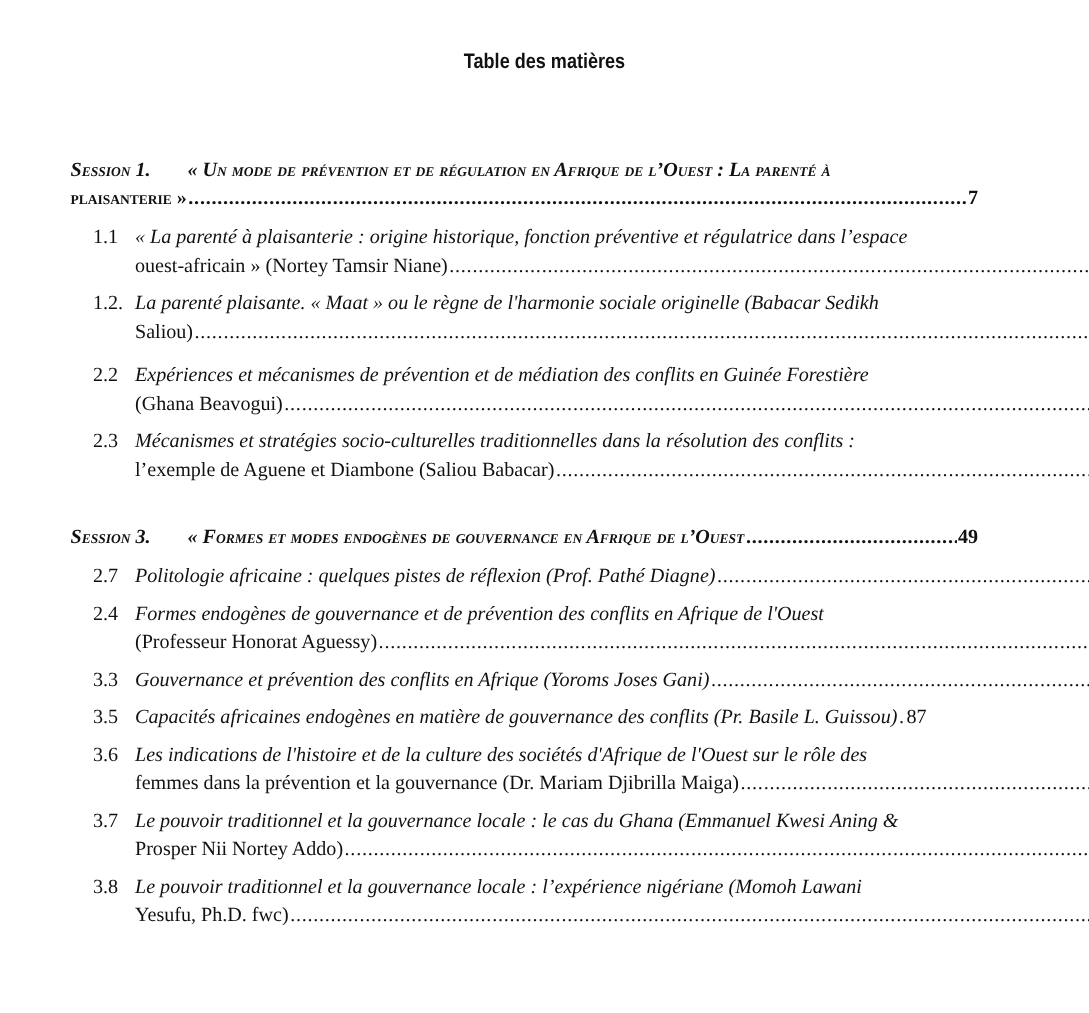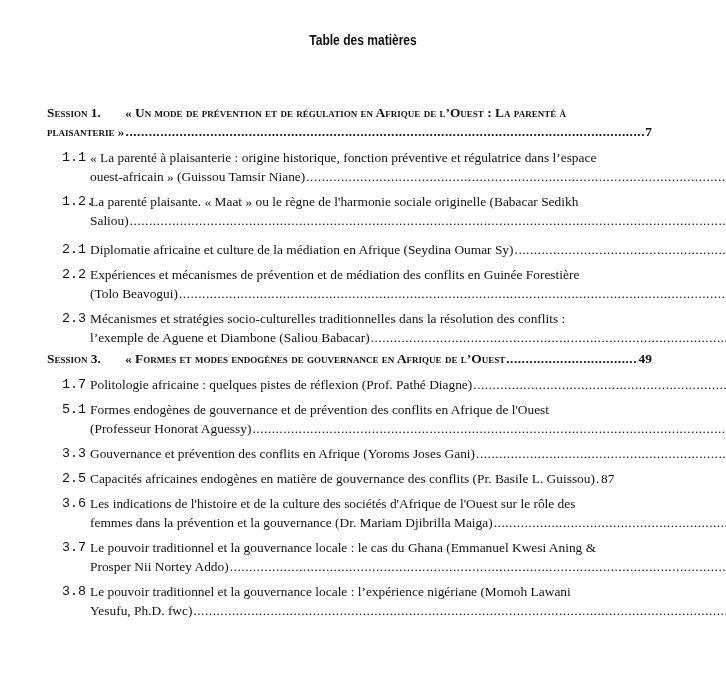--- a/index.html
+++ b/index.html
@@ -12,25 +12,25 @@
     .toc { position: absolute; left: 47px; top: 103px; width: 605px;
       font-family: "Liberation Serif", serif; font-size: 13.4px; line-height: 19px; }
     .session { font-weight: bold; margin-bottom: 7px; }
     .session .sc { font-variant: small-caps; }
     .session .num { display: inline-block; width: 78px; }
     .session .row { display: flex; align-items: center; }
     .lead { flex: 1; overflow: hidden; white-space: nowrap; margin: 0 1px; }
     .lead::after { content: "...................................................................................................................................................................................................................................."; letter-spacing: 0.5px; font-weight: normal; }
     .session .lead::after { font-weight: bold; }
     .item { display: flex; margin-bottom: 6px; padding-left: 15px; }
-    .item .inum { width: 28px; flex: none; font-family: Liberation Mono, monospace; }
+    .item .inum { width: 28px; flex: none; }
     .item .body { flex: 1; }
     .item .row { display: flex; align-items: baseline; }
     .page { flex: none; }
-    .nowrap { white-space: nowrap; }
+    .nowrap { white-space: nowrap; font-style: italic; }
   </style>
 </head>
 <body>
 
 <div class="title">Table des matières</div>
 
 <div class="toc">
 
   <div class="session">
     <div class="sc nowrap"><span class="num">Session 1.</span><span>« Un mode de prévention et de régulation en Afrique de l’Ouest : La parenté à</span></div>
@@ -39,90 +39,81 @@
       <span class="lead"></span>
       <span class="page">7</span>
     </div>
   </div>
 
   <div class="item">
     <span class="inum">1.1</span>
     <div class="body">
       <div class="nowrap">« La parenté à plaisanterie : origine historique, fonction préventive et régulatrice dans l’espace</div>
       <div class="row">
-          <span>ouest-africain » (Guissou Tamsir Niane)</span>
+          <span>ouest-africain » (Nortey Tamsir Niane)</span>
           <span class="lead"></span>
         </div>
     </div>
   </div>
 
   <div class="item" style="margin-bottom:10px">
     <span class="inum">1.2.</span>
     <div class="body">
       <div class="nowrap">La parenté plaisante. « Maat » ou le règne de l'harmonie sociale originelle (Babacar Sedikh</div>
       <div class="row">
           <span>Saliou)</span>
           <span class="lead"></span>
         </div>
     </div>
   </div>
 
 
-  <div class="item">
-    <span class="inum">2.1</span>
-    <div class="body">
-      <div class="row">
-          <span class="nowrap">Diplomatie africaine et culture de la médiation en Afrique (Seydina Oumar Sy)</span>
-          <span class="lead"></span>
-        </div>
-    </div>
-  </div>
 
   <div class="item">
     <span class="inum">2.2</span>
     <div class="body">
       <div class="nowrap">Expériences et mécanismes de prévention et de médiation des conflits en Guinée Forestière</div>
       <div class="row">
-          <span>(Tolo Beavogui)</span>
+          <span>(Ghana Beavogui)</span>
           <span class="lead"></span>
         </div>
     </div>
   </div>
 
-  <div class="item" style="margin-bottom:2px">
+  <div class="item" style="margin-bottom:26px">
     <span class="inum">2.3</span>
     <div class="body">
       <div class="nowrap">Mécanismes et stratégies socio-culturelles traditionnelles dans la résolution des conflits :</div>
       <div class="row">
           <span>l’exemple de Aguene et Diambone (Saliou Babacar)</span>
           <span class="lead"></span>
         </div>
     </div>
   </div>
 
   <div class="session">
     <div class="row">
       <span class="sc nowrap"><span class="num">Session 3.</span><span>« Formes et modes endogènes de gouvernance en Afrique de l’Ouest</span></span>
       <span class="lead"></span>
       <span class="page">49</span>
     </div>
   </div>
 
   <div class="item">
-    <span class="inum">1.7</span>
+    <span class="inum">2.7</span>
     <div class="body">
         <div class="row">
           <span class="nowrap">Politologie africaine : quelques pistes de réflexion (Prof. Pathé Diagne)</span>
           <span class="lead"></span>
         </div>
       </div>
   </div>
 
   <div class="item">
-    <span class="inum">5.1</span>
+    <span class="inum">2.4</span>
     <div class="body">
       <div class="nowrap">Formes endogènes de gouvernance et de prévention des conflits en Afrique de l'Ouest</div>
       <div class="row">
           <span>(Professeur Honorat Aguessy)</span>
           <span class="lead"></span>
         </div>
     </div>
   </div>
 
   <div class="item">
@@ -130,21 +121,21 @@
     <div class="body">
         <div class="row">
           <span class="nowrap">Gouvernance et prévention des conflits en Afrique (Yoroms Joses Gani)</span>
           <span class="lead"></span>
         </div>
       </div>
   </div>
 
 
   <div class="item">
-    <span class="inum">2.5</span>
+    <span class="inum">3.5</span>
     <div class="body">
         <div class="row">
           <span class="nowrap">Capacités africaines endogènes en matière de gouvernance des conflits (Pr. Basile L. Guissou)</span>
           <span class="lead" style="flex:0 0 4px"></span>
           <span class="page">87</span>
         </div>
       </div>
   </div>
 
   <div class="item">

